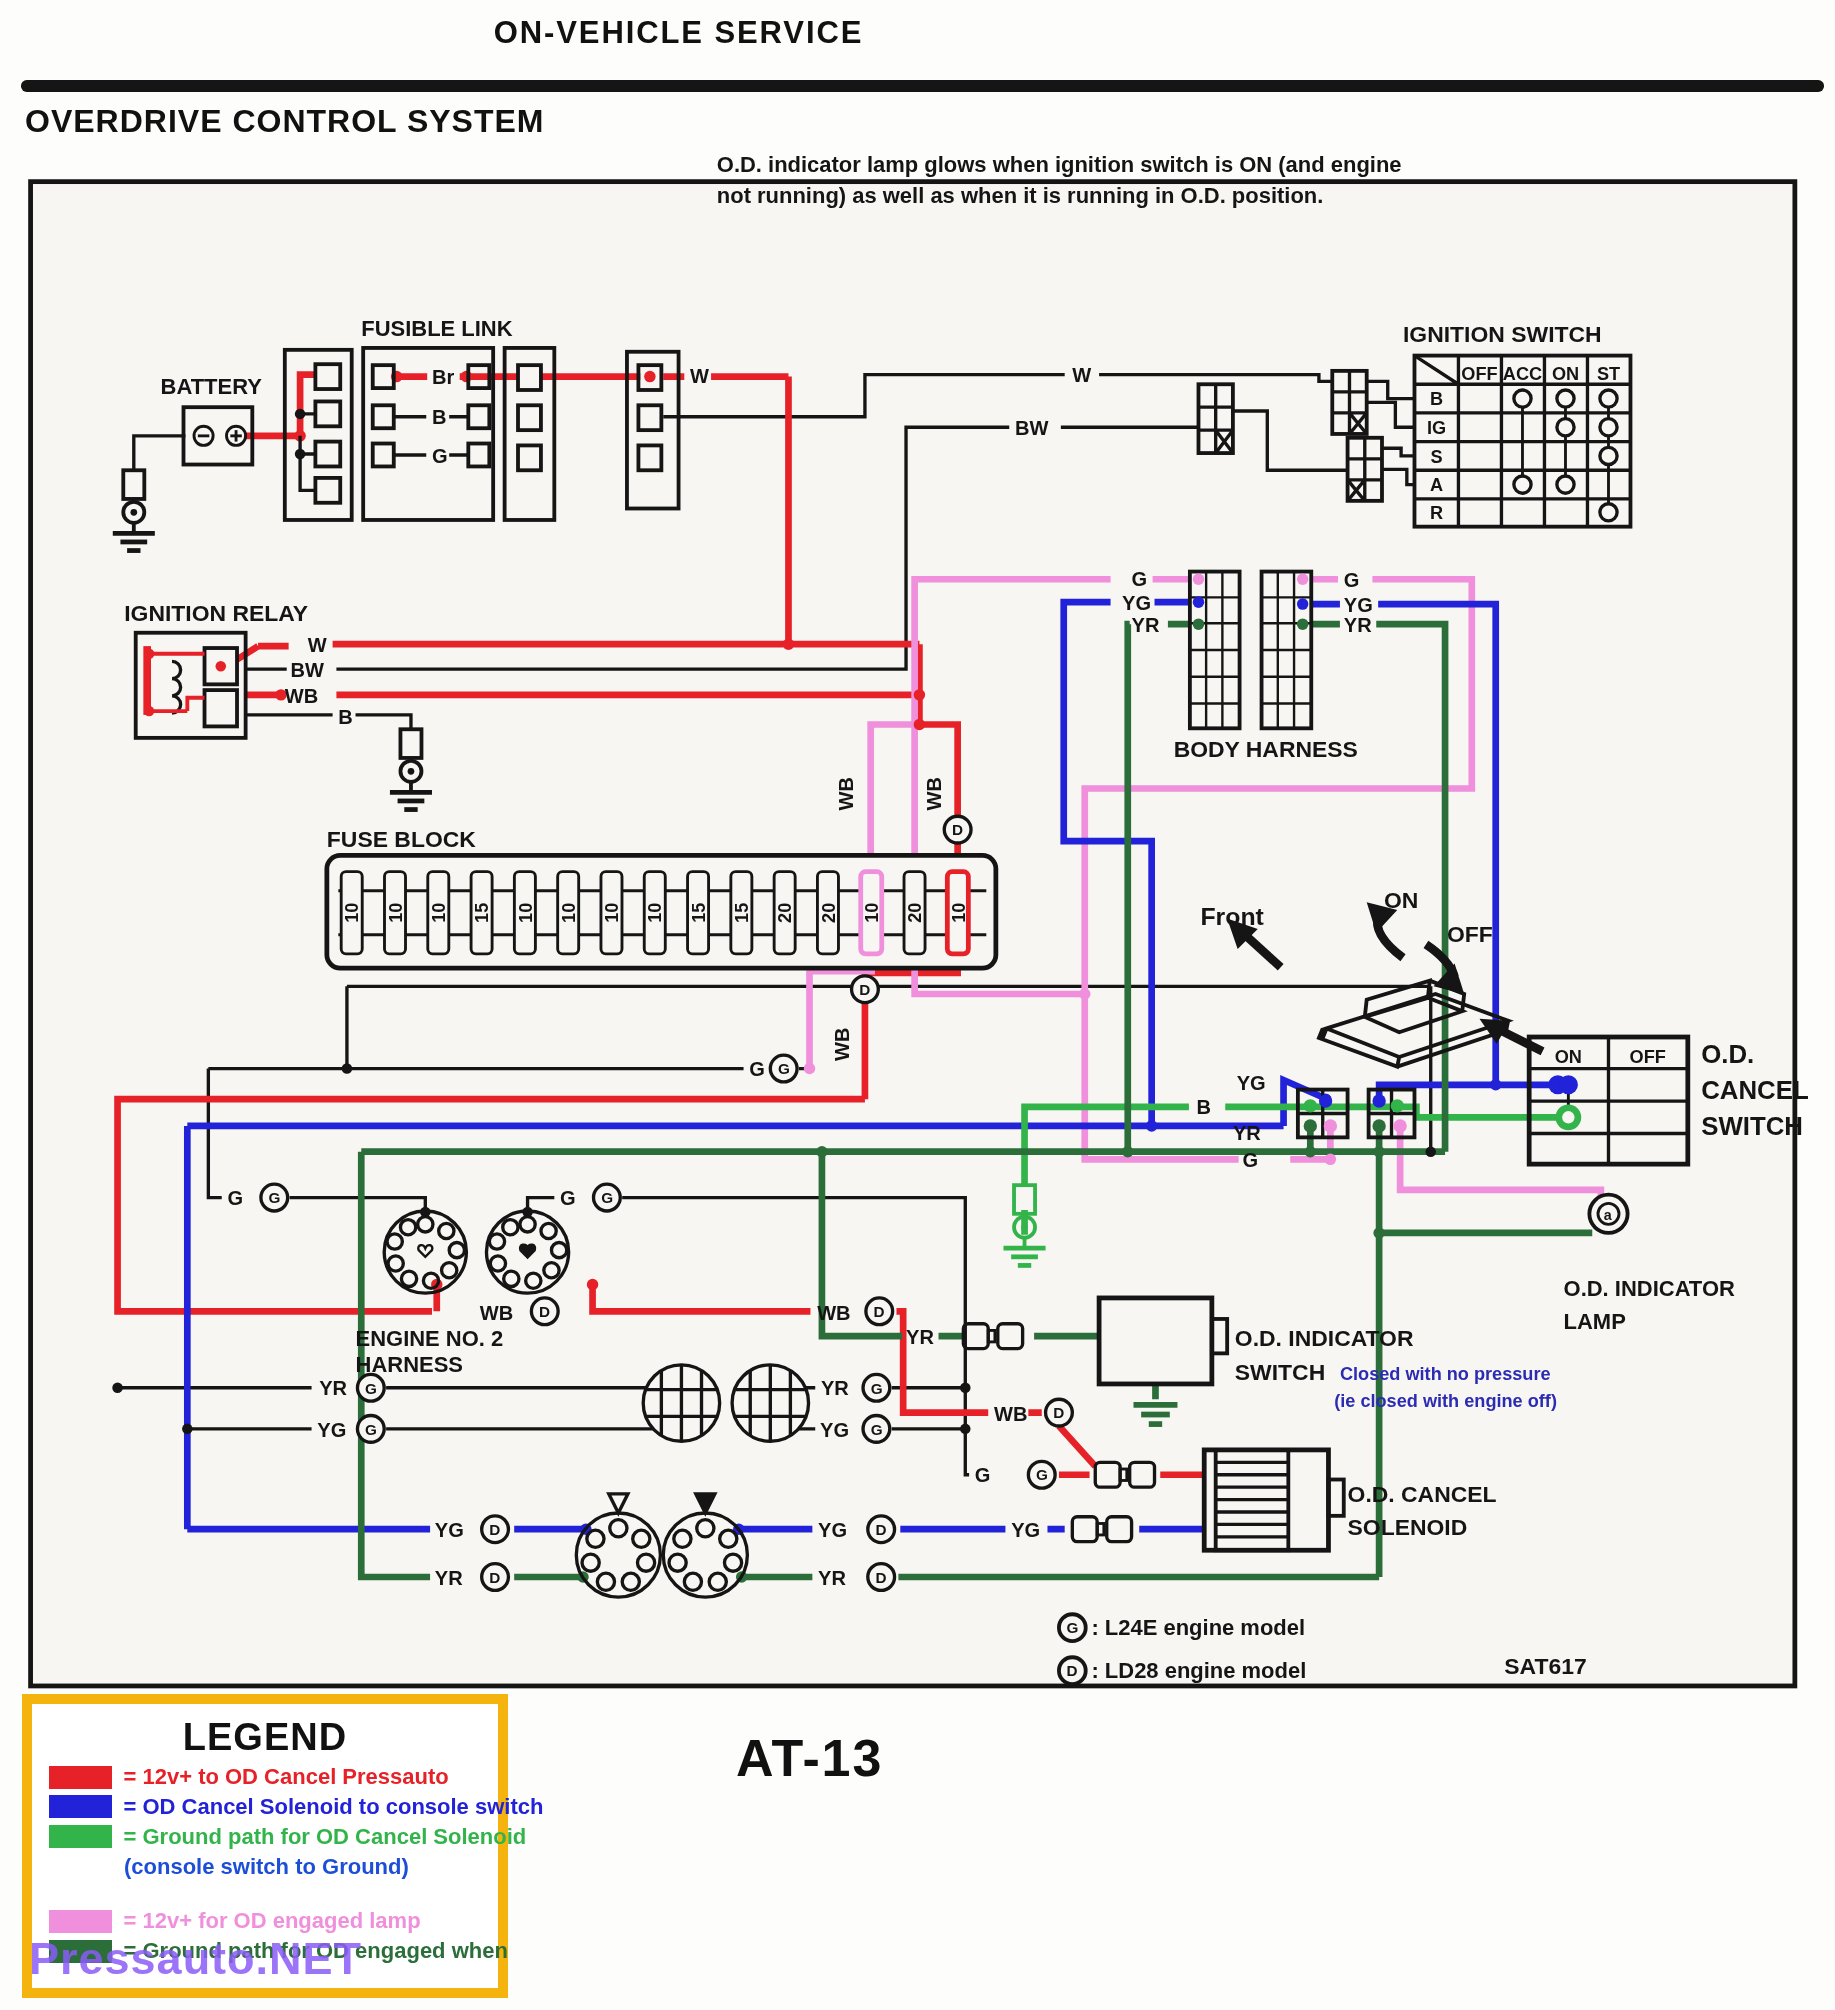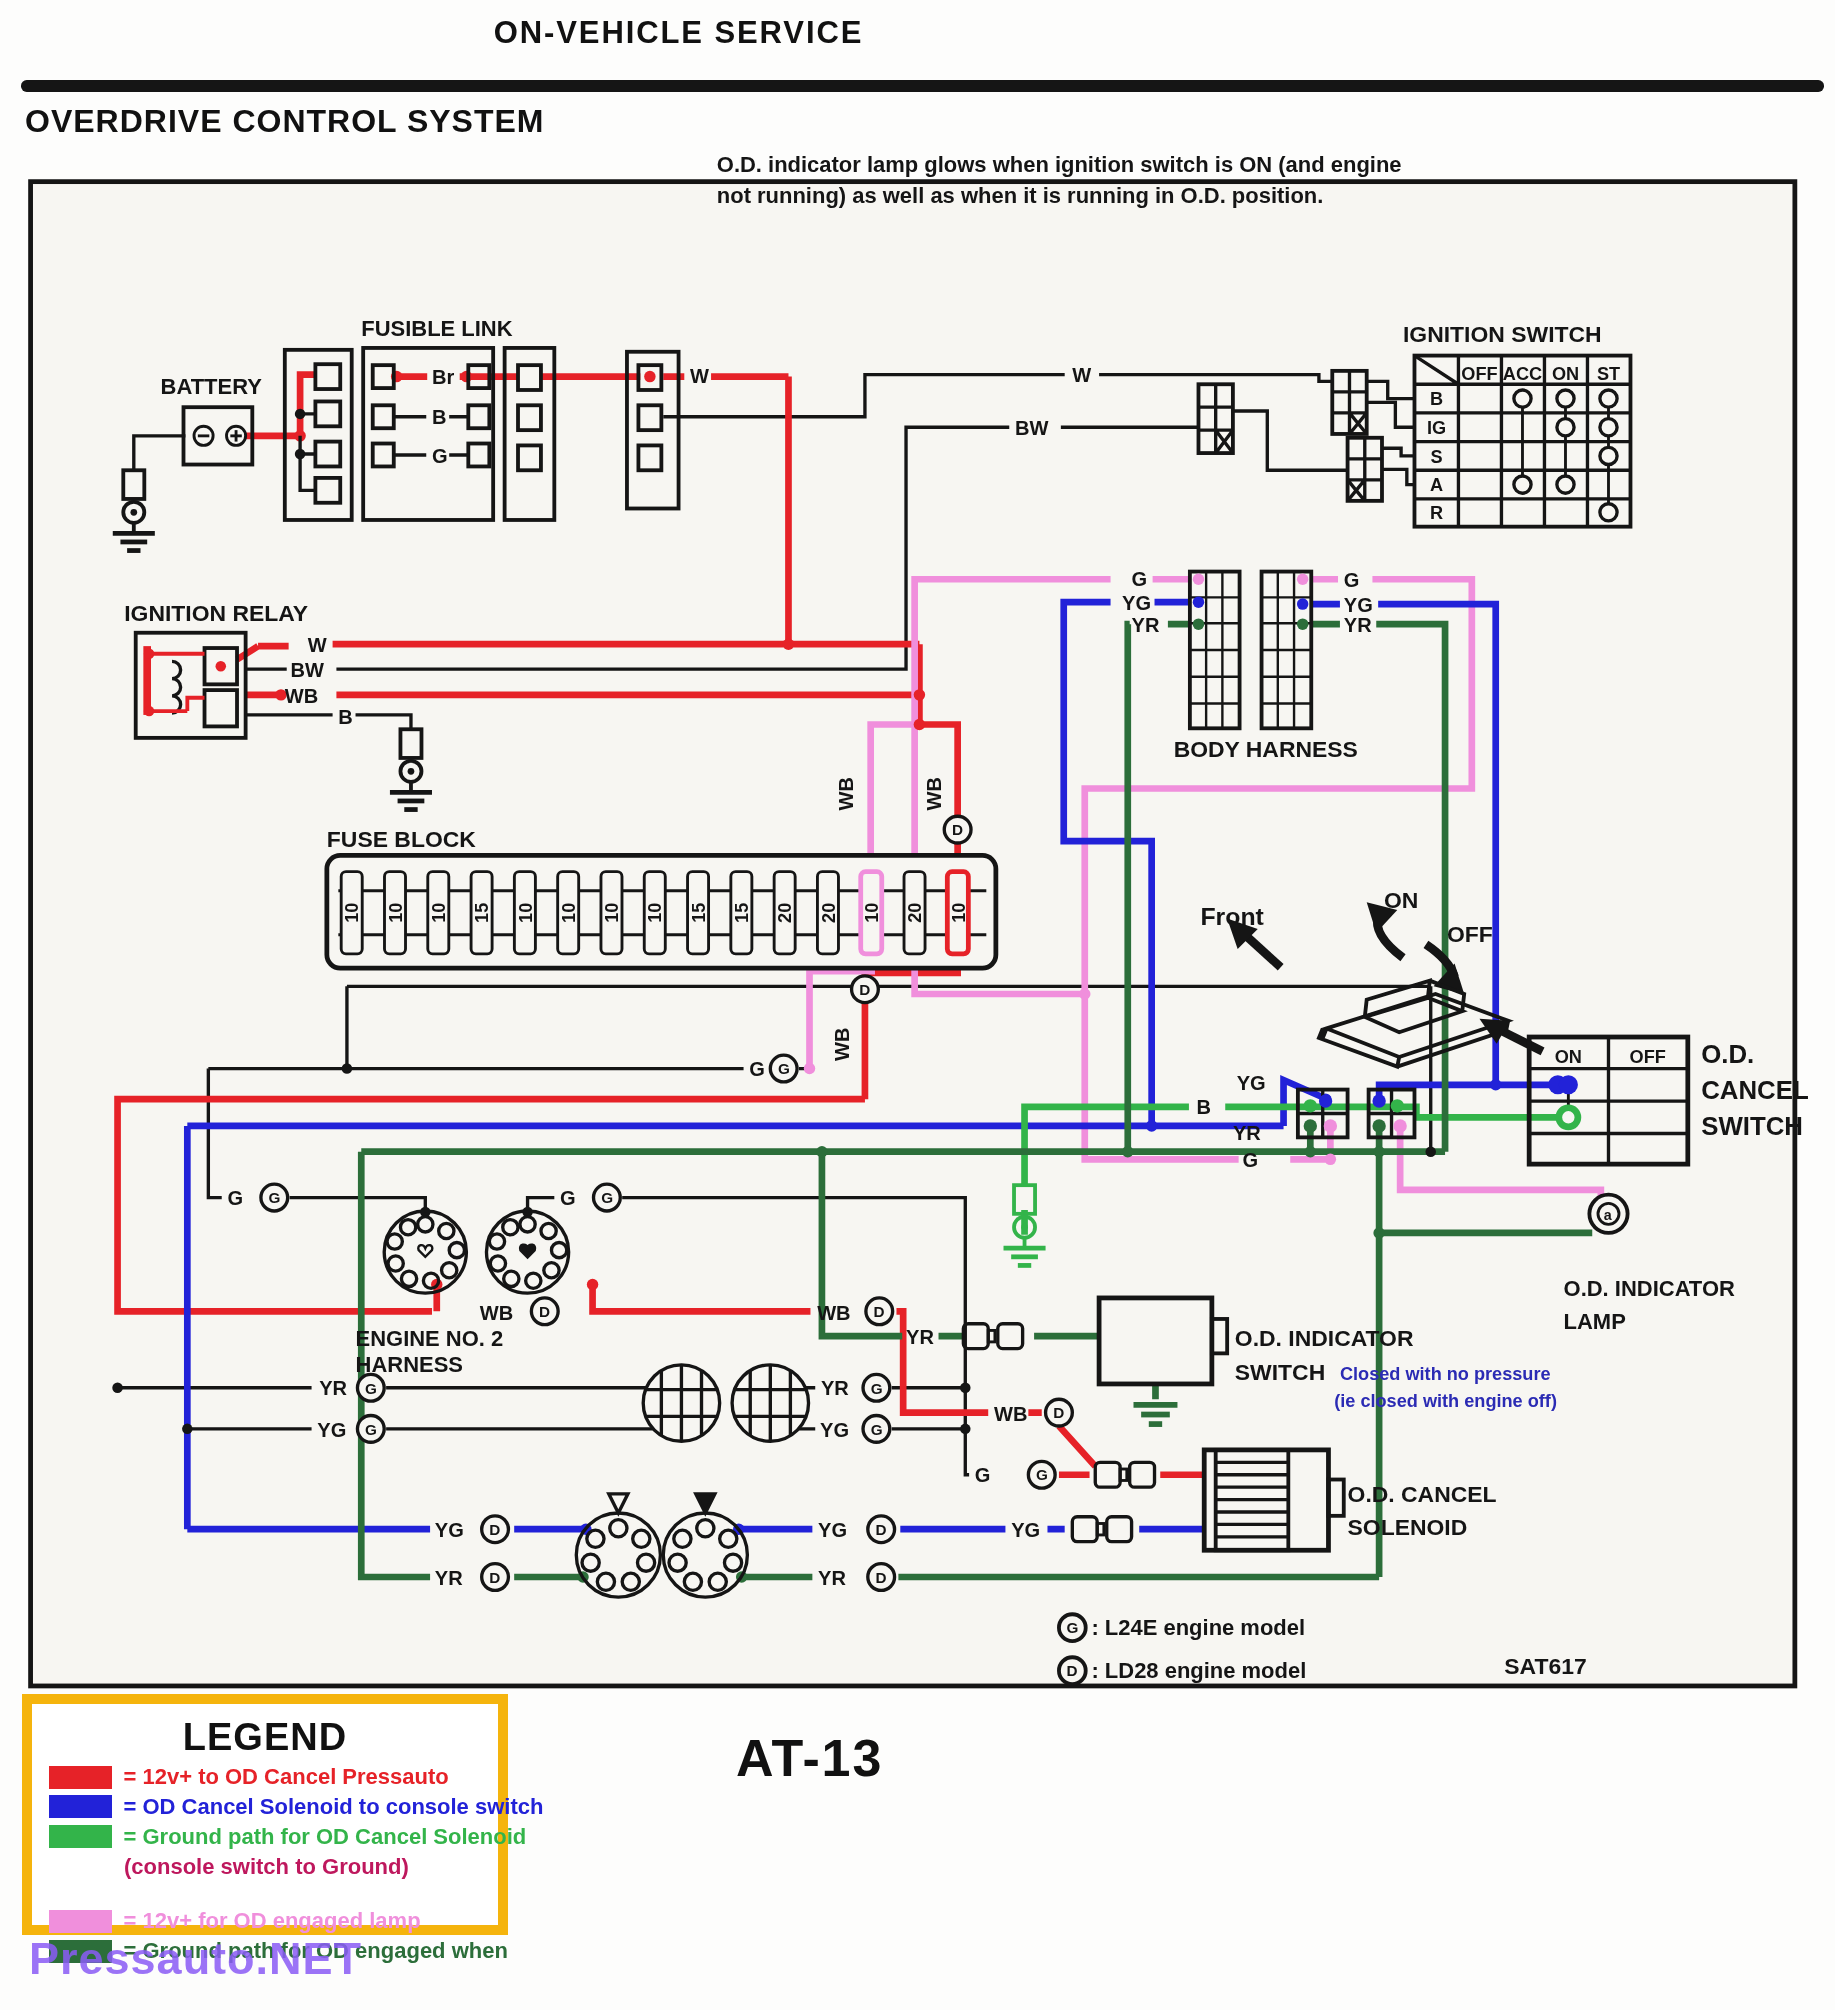--- a/index.html
+++ b/index.html
@@ -10,21 +10,21 @@
   .hdr-bar{position:absolute;left:21px;top:80px;width:1803px;height:12.4px;background:#151515;border-radius:5.7px;}
   .hdr-sub{position:absolute;left:25px;top:103px;font-size:32px;font-weight:700;letter-spacing:1px;}
   svg{position:absolute;left:0;top:0;}
   svg text{font-family:"Liberation Sans",sans-serif;font-weight:700;fill:#151515;}
   .t21{font-size:21px;} .t19{font-size:19px;} .t23{font-size:23px;} .t24{font-size:24px;}
   .t26{font-size:26px;} .t27{font-size:27px;} .t16{font-size:16px;} .t15{font-size:15px;}
   .blue-note{fill:#2b2bb4;font-size:19px;}
   .comp{fill:none;stroke:#151515;stroke-width:4;}
   .comp5{fill:none;stroke:#151515;stroke-width:5;}
   .thin{fill:none;stroke:#151515;stroke-width:3.5;}
-  .legend{position:absolute;left:22px;top:1694px;width:486px;height:241px;
+  .legend{position:absolute;left:22px;top:1694px;width:486px;height:304px;
           border:10.5px solid #f5b40d;background:#ffffff;box-sizing:border-box;}
   .legend h1{margin:11.5px 0 5.7px 0;text-align:center;font-size:38px;letter-spacing:1px;}
   .lrow{display:flex;align-items:center;margin:3.8px 0 3.8px 17px;}
   .sw{width:63px;height:23px;margin-right:11.5px;flex:0 0 auto;}
   .ltext{font-size:22px;font-weight:700;white-space:nowrap;}
   .lsub{margin-left:92px;font-size:22px;font-weight:700;}
   .gap{height:25px;}
   .watermark{position:absolute;left:29px;top:1933px;font-size:45px;font-weight:700;
              color:#8b5cf6;opacity:.85;letter-spacing:1px;}
   .at13{position:absolute;left:736px;top:1728px;font-size:52px;font-weight:700;letter-spacing:1.9px;}
@@ -611,21 +611,21 @@
           <div class="ltext" style="color: rgb(230, 34, 40);">= 12v+ to OD Cancel Pressauto</div>
         </div>
         <div class="lrow">
           <div class="sw" style="background: rgb(34, 34, 216);"></div>
           <div class="ltext" style="color: rgb(34, 34, 216);">= OD Cancel Solenoid to console switch</div>
         </div>
         <div class="lrow">
           <div class="sw" style="background: rgb(51, 180, 74);"></div>
           <div class="ltext" style="color: rgb(51, 180, 74);">= Ground path for OD Cancel Solenoid</div>
         </div>
-        <div class="lsub" style="color: #be185d;">(console switch to Ground)</div>
+        <div class="lsub" style="color: #1d4ed8;">(console switch to Ground)</div>
         <div class="gap"></div>
         <div class="lrow">
           <div class="sw" style="background: rgb(240, 143, 220);"></div>
           <div class="ltext" style="color: rgb(240, 143, 220);">= 12v+ for OD engaged lamp</div>
         </div>
         <div class="lrow">
           <div class="sw" style="background: rgb(44, 110, 58);"></div>
           <div class="ltext" style="color: rgb(44, 110, 58);">= Ground path for OD engaged when</div>
         </div>
       </div>

